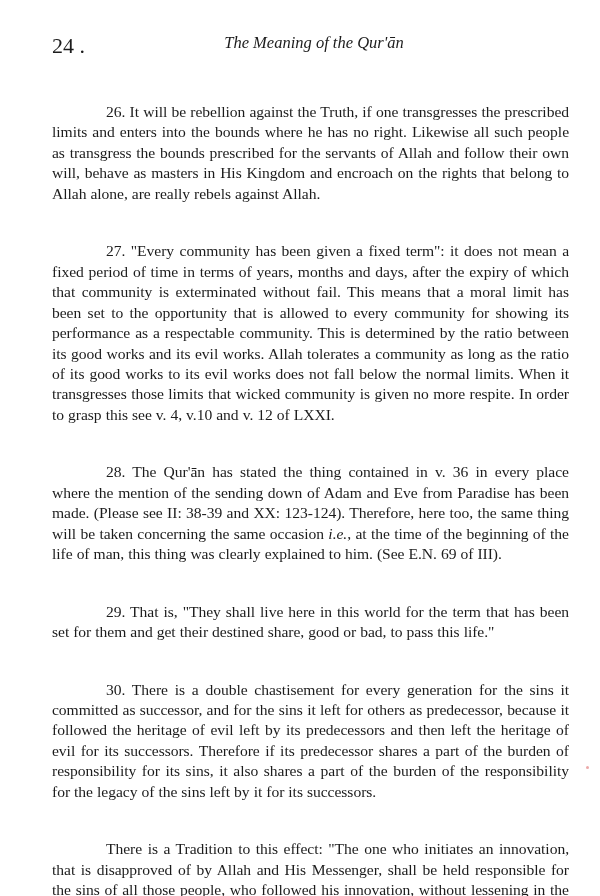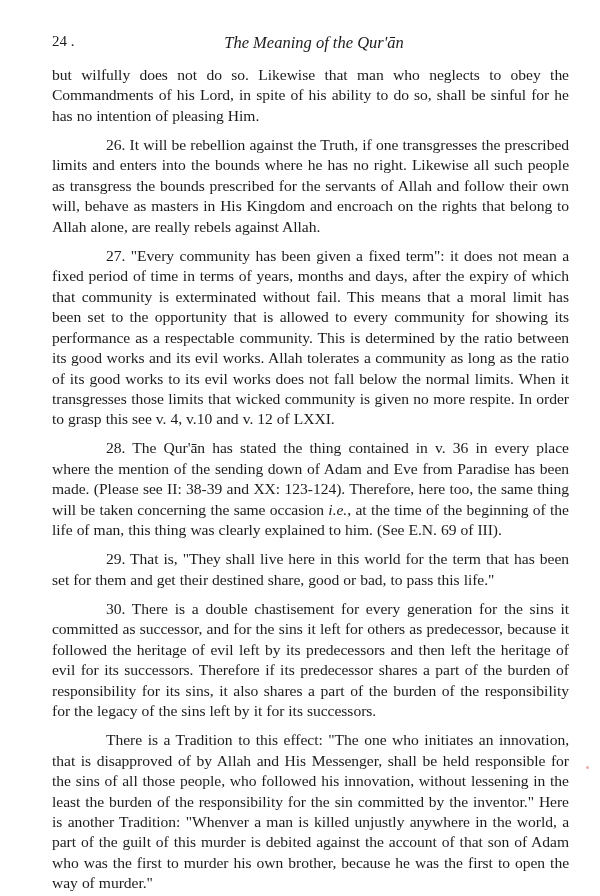--- a/index.html
+++ b/index.html
@@ -19,21 +19,21 @@
       position: absolute;
       top: 33px;
       left: 52px;
       width: 516px;
       height: 22px;
     }
     .page-number {
       position: absolute;
       left: 0;
       top: 0;
-      font-size: 15px;
+      font-size: 22px;
       font-weight: normal;
     }
     .running-title {
       position: absolute;
       left: 0;
       right: 0;
       top: 0;
       text-align: center;
       font-style: italic;
       font-size: 16.5px;
@@ -49,20 +49,21 @@
       margin: 0 0 8.6px 0;
       font-size: 15.6px;
       line-height: 20.45px;
       text-align: justify;
       text-align-last: left;
       letter-spacing: -0.05px;
       word-spacing: 0.2px;
     }
     .para.indent {
       text-indent: 54px;
+      margin-top: 37px;
     }
     .para em {
     }
     .speck {
       position: absolute;
       width: 3px;
       height: 3px;
       border-radius: 50%;
       background: #e07070;
       opacity: 0.6;
@@ -70,21 +71,20 @@
   </style>
 </head>
 <body>
 
 <header class="page-header">
   <span class="page-number">24 .</span>
   <span class="running-title">The Meaning of the Qur'ān</span>
 </header>
 
 <main class="page-body">
-  <p class="para">but wilfully does not do so. Likewise that man who neglects to obey the Commandments of his Lord, in spite of his ability to do so, shall be sinful for he has no intention of pleasing Him.</p>
   <p class="para indent">26. It will be rebellion against the Truth, if one transgresses the prescribed limits and enters into the bounds where he has no right. Likewise all such people as transgress the bounds prescribed for the servants of Allah and follow their own will, behave as masters in His Kingdom and encroach on the rights that belong to Allah alone, are really rebels against Allah.</p>
   <p class="para indent">27. "Every community has been given a fixed term": it does not mean a fixed period of time in terms of years, months and days, after the expiry of which that community is exterminated without fail. This means that a moral limit has been set to the opportunity that is allowed to every community for showing its performance as a respectable community. This is determined by the ratio between its good works and its evil works. Allah tolerates a community as long as the ratio of its good works to its evil works does not fall below the normal limits. When it transgresses those limits that wicked community is given no more respite. In order to grasp this see v. 4, v.10 and v. 12 of LXXI.</p>
   <p class="para indent"><span>28. The Qur'ān has stated the thing contained in v. 36 in every place where the mention of the sending down of Adam and Eve from Paradise has been made. (Please see II: 38-39 and XX: 123-124). Therefore, here too, the same thing will be taken concerning the same occasion </span><em>i.e.</em><span>, at the time of the beginning of the life of man, this thing was clearly explained to him. (See E.N. 69 of III).</span></p>
   <p class="para indent">29. That is, "They shall live here in this world for the term that has been set for them and get their destined share, good or bad, to pass this life."</p>
   <p class="para indent">30. There is a double chastisement for every generation for the sins it committed as successor, and for the sins it left for others as predecessor, because it followed the heritage of evil left by its predecessors and then left the heritage of evil for its successors. Therefore if its predecessor shares a part of the burden of responsibility for its sins, it also shares a part of the burden of the responsibility for the legacy of the sins left by it for its successors.</p>
   <p class="para indent">There is a Tradition to this effect: "The one who initiates an innovation, that is disapproved of by Allah and His Messenger, shall be held responsible for the sins of all those people, who followed his innovation, without lessening in the least the burden of the responsibility for the sin committed by the inventor." Here is another Tradition: "Whenver a man is killed unjustly anywhere in the world, a part of the guilt of this murder is debited against the account of that son of Adam who was the first to murder his own brother, because he was the first to open the way of murder."</p>
 </main>
 
 <span class="speck" style="left:586px; top:766px;"></span>
 

